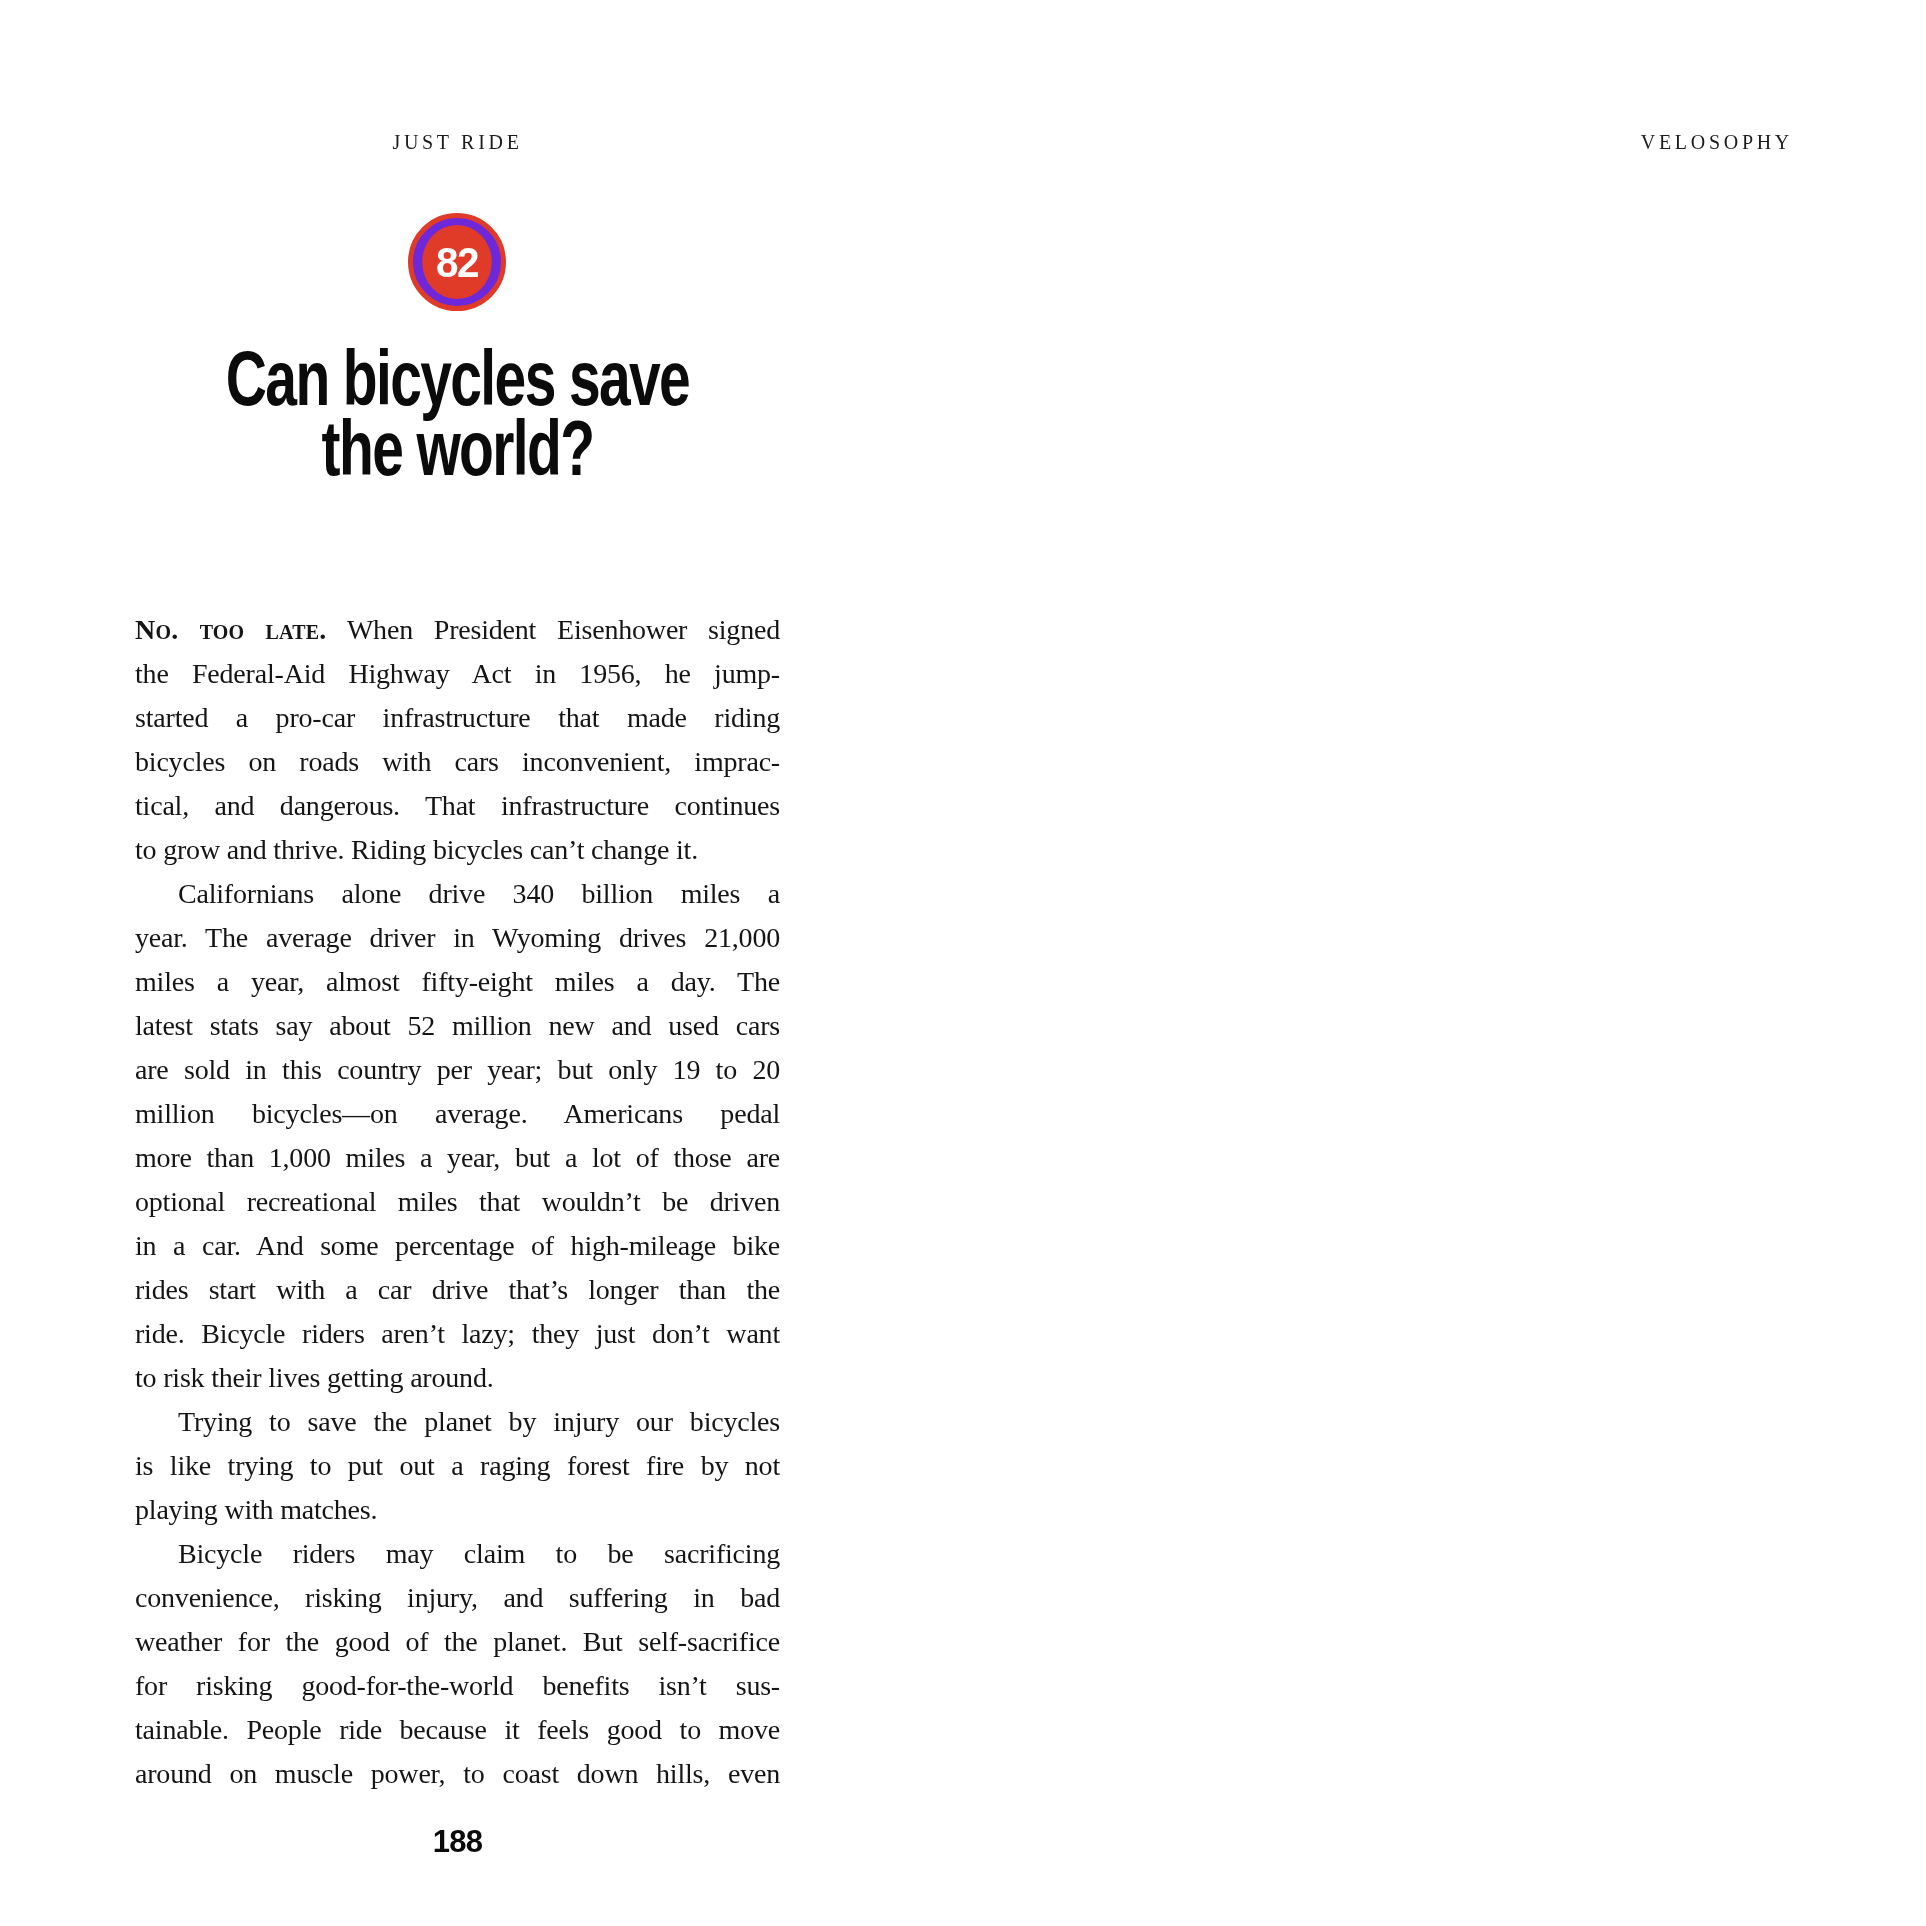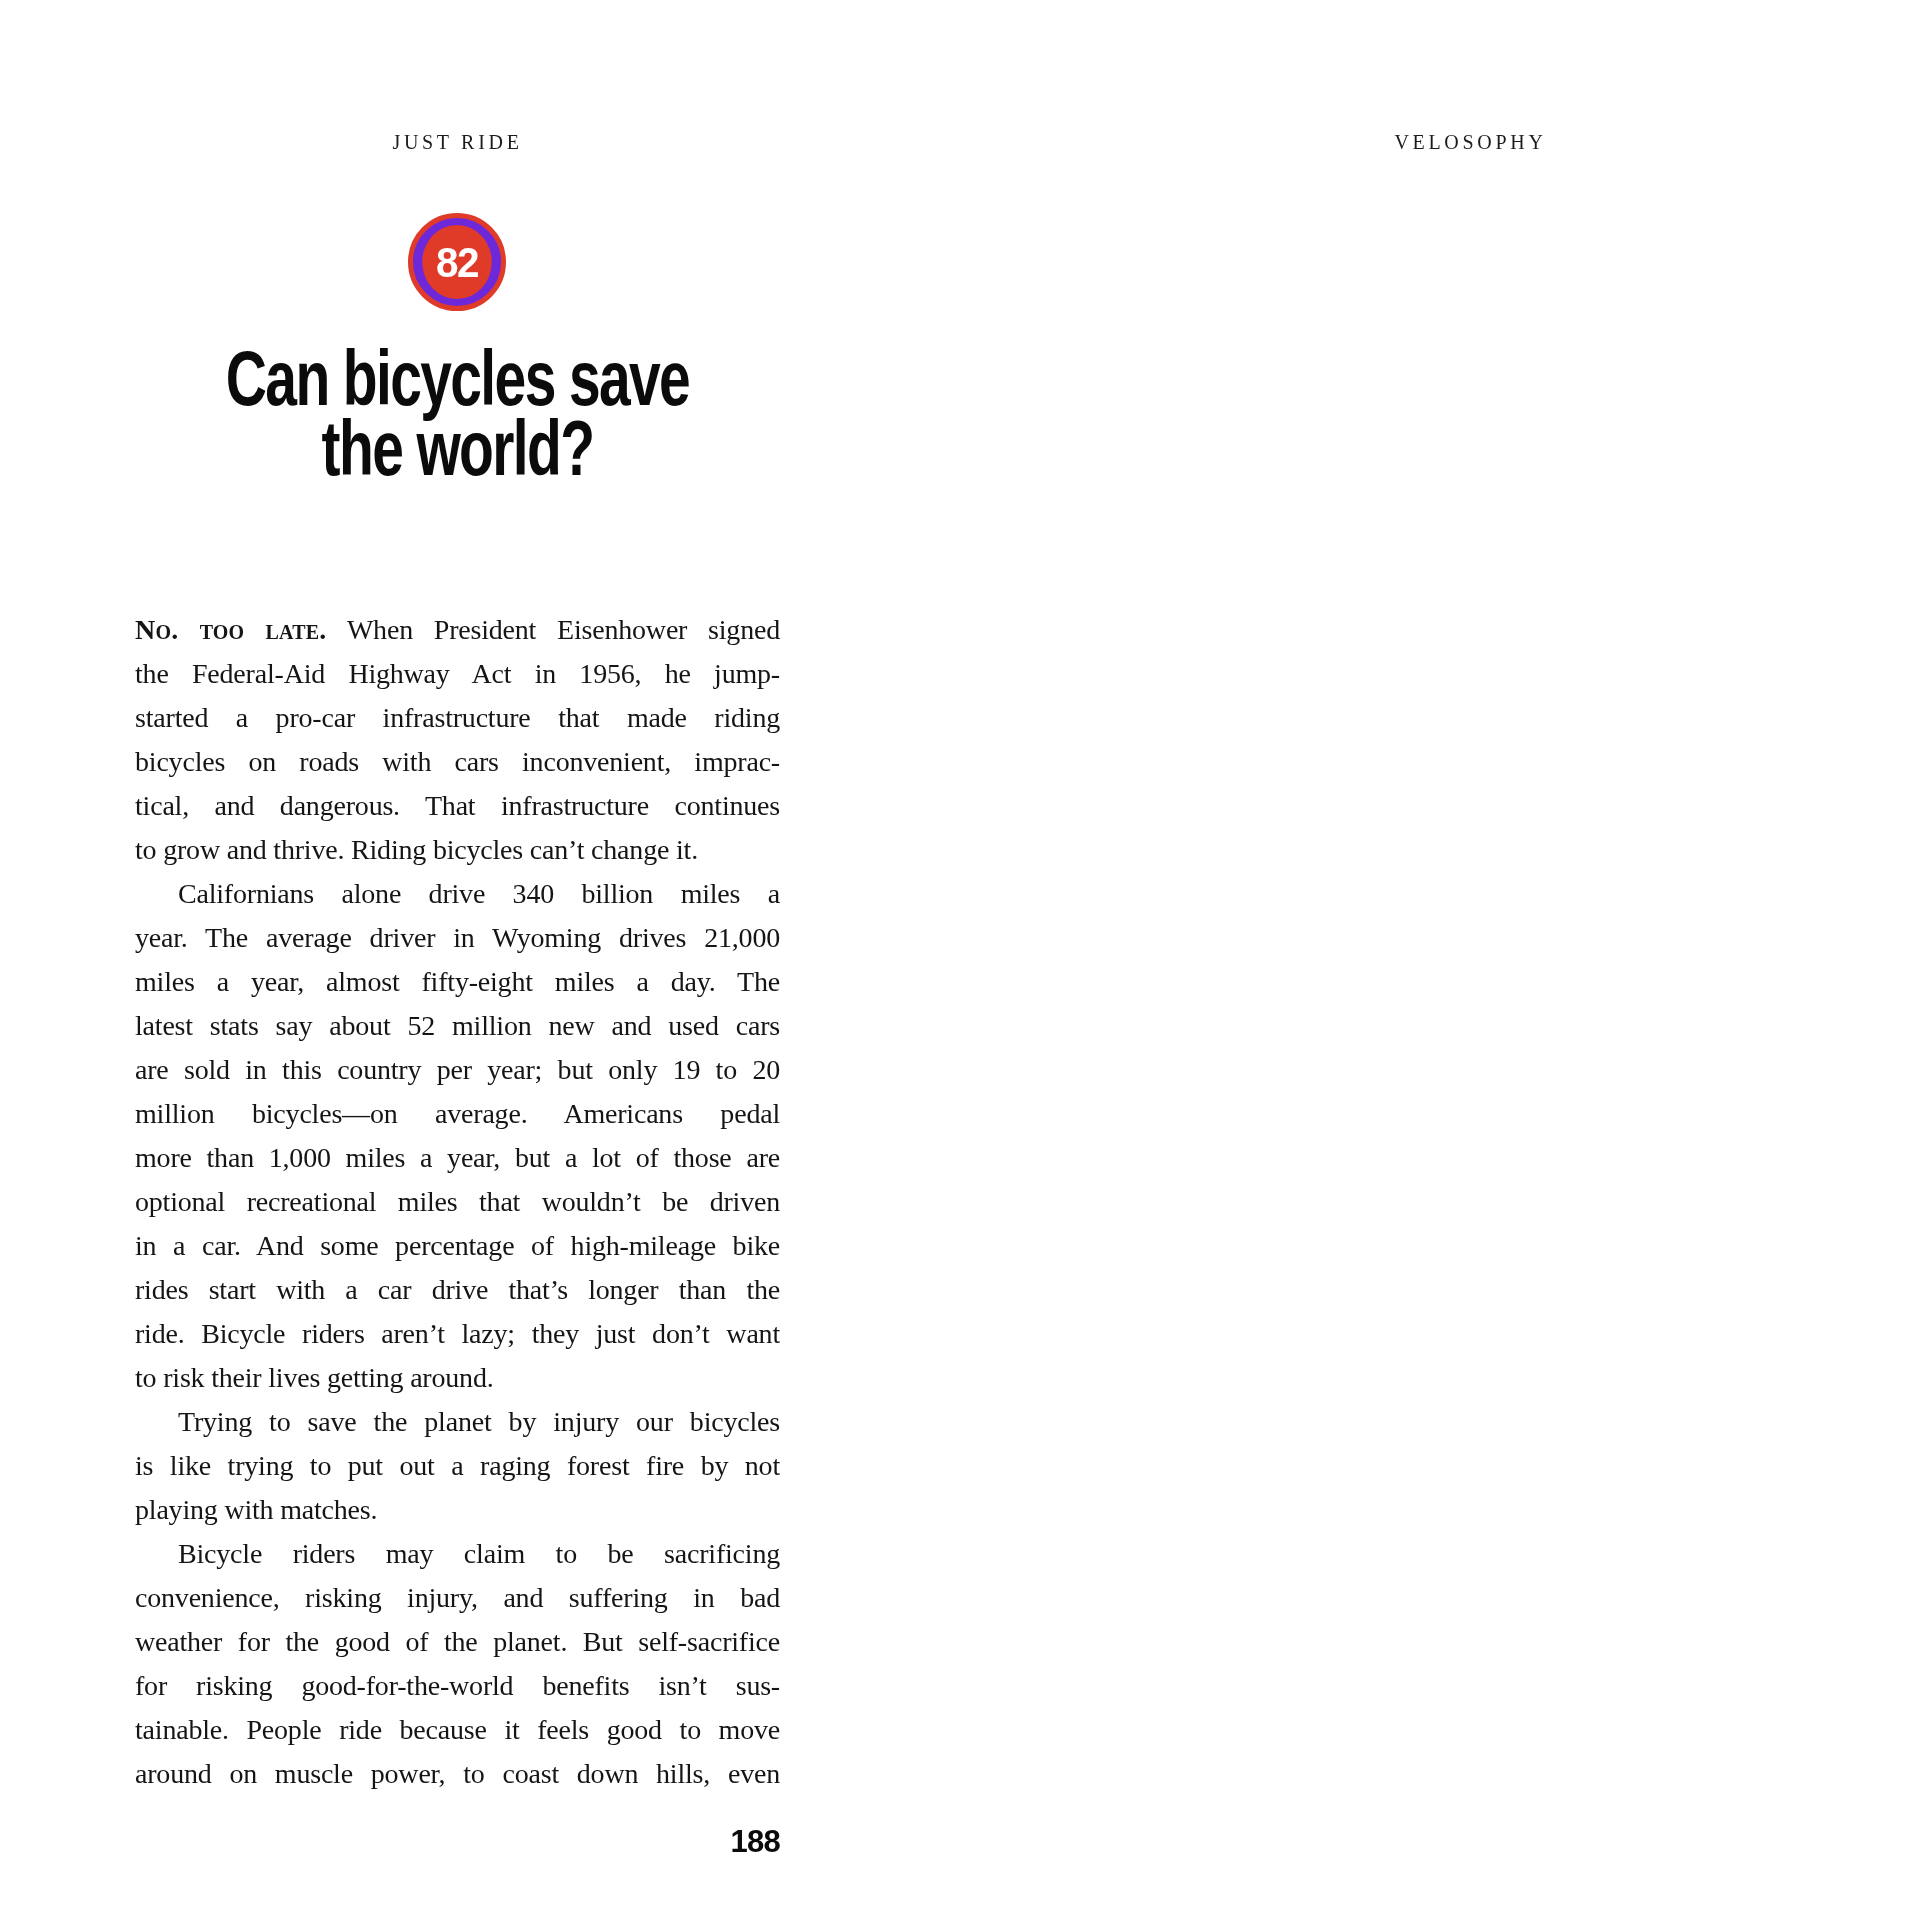--- a/index.html
+++ b/index.html
@@ -12,21 +12,21 @@
   .page { position:absolute; top:8px; width:963px; height:1926px; }
   #page-left  { left:0; }
   #page-right { left:963px; }
 
   .running-header {
     position:absolute; top:123px; width:645px;
     text-align:center; font-size:20px; letter-spacing:3.7px;
     color:#1c1c1c;
   }
   #page-left  .running-header { left:135px; }
-  #page-right .running-header { left:185px; }
+  #page-right .running-header { left:185px;text-align:right; }
 
   .badge-outer {
     position:absolute; left:408px; top:205px;
     width:98px; height:98px; box-sizing:border-box;
     border:5.2px solid var(--red); border-radius:50%;
     display:flex; align-items:center; justify-content:center;
     background:#6d28d9;
   }
   .badge-inner {
     width:74px; height:74px; border-radius:50%;
@@ -57,21 +57,21 @@
     text-align:justify; text-align-last:justify;
     overflow:hidden;
   }
   .bline.last   { text-align-last:left;font-family:Liberation Serif, serif; }
   .bline.indent { text-indent:43px; }
 
   .lead { font-weight:bold; font-variant:small-caps; letter-spacing:0.2px; }
 
   .page-num {
     position:absolute; top:1816px; width:645px; height:33px;
-    text-align:right; font-family:"Liberation Sans", sans-serif;
+    text-align:center; font-family:"Liberation Sans", sans-serif;
     font-weight:bold; font-size:31px; letter-spacing:-0.7px; color:#0b0b0b;
   }
   #page-left  .page-num { left:135px; }
 </style>
 </head>
 <body style="--red: #e03a28;">
 
 <div class="page" id="page-left">
   <div class="running-header">JUST RIDE</div>
 

